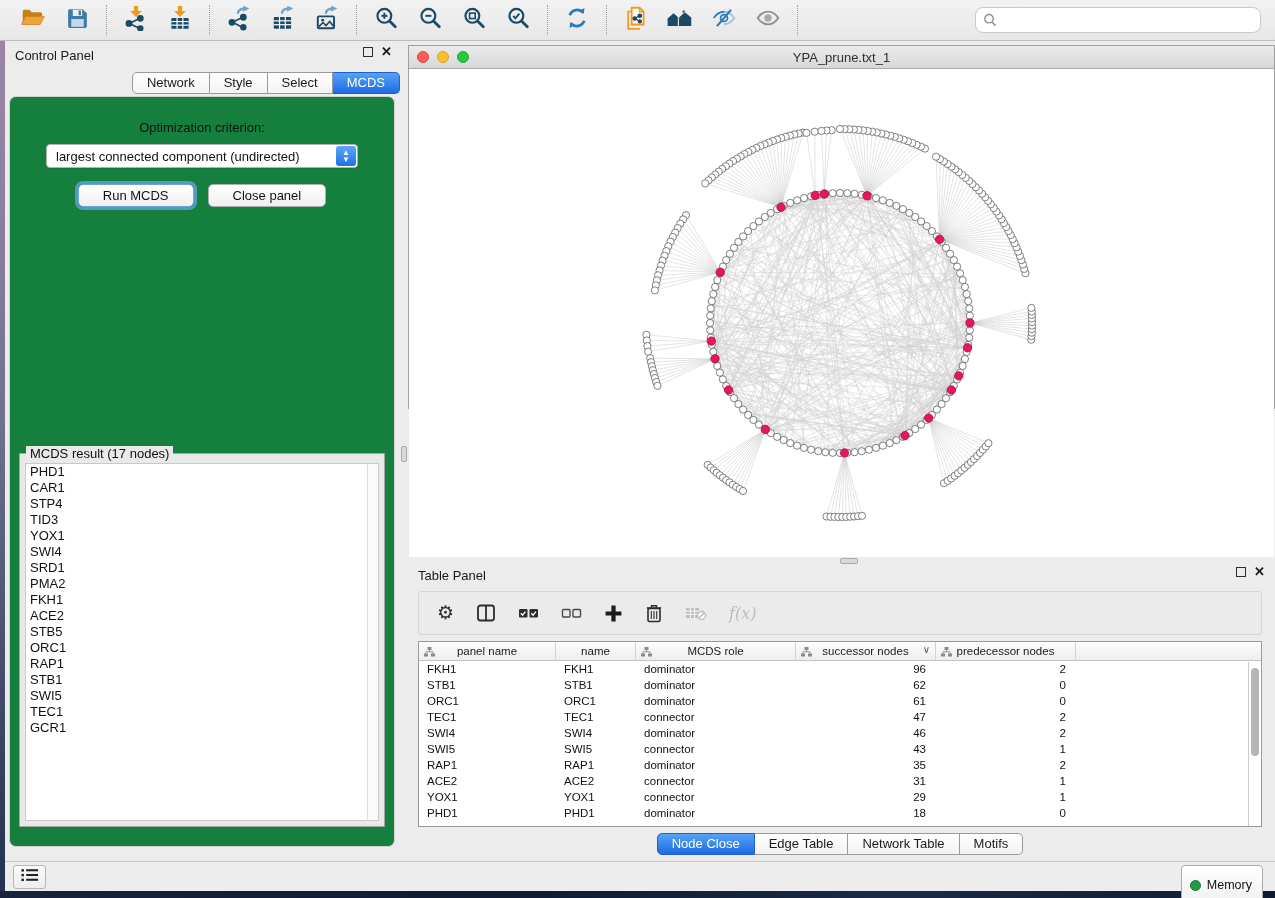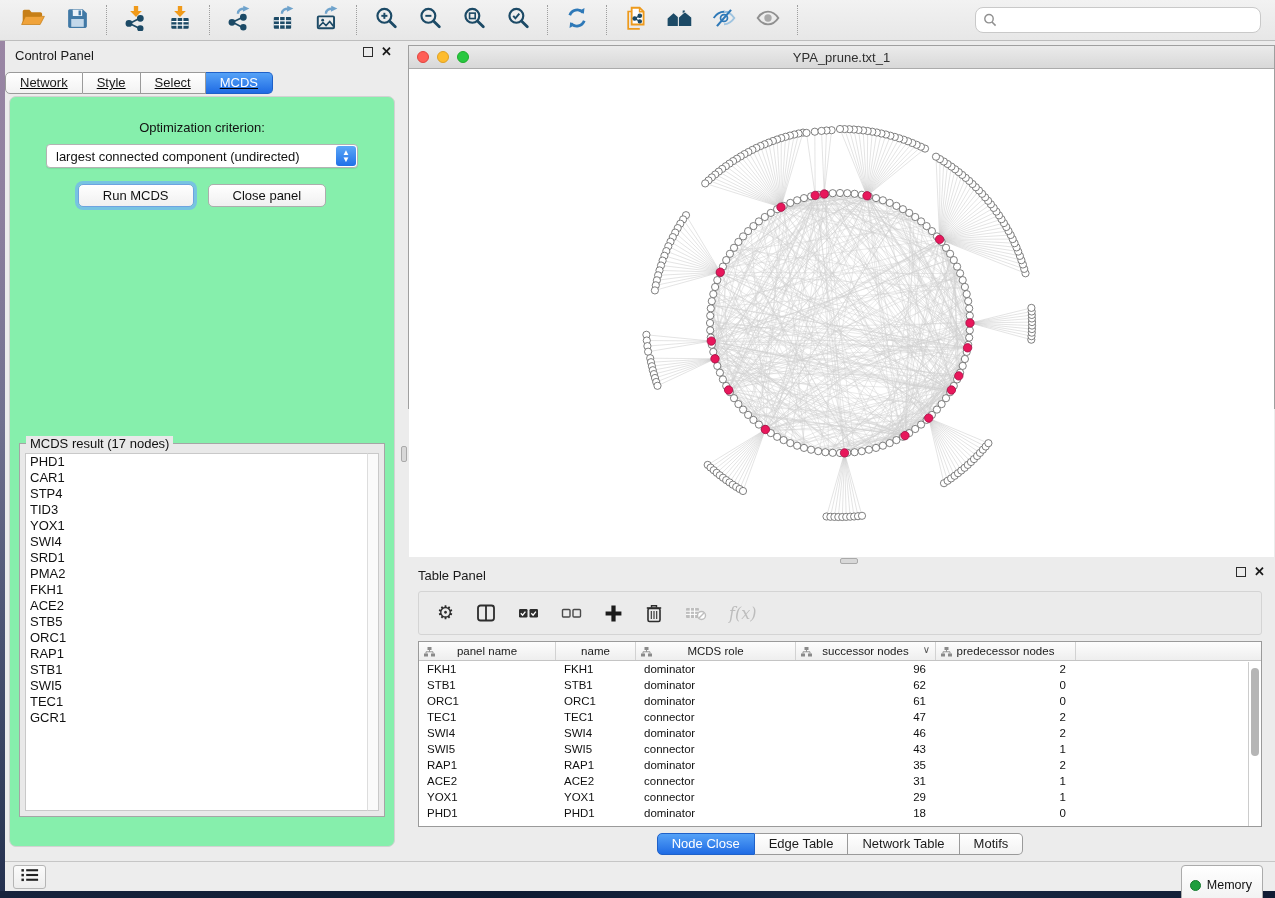--- a/index.html
+++ b/index.html
@@ -23,41 +23,41 @@
     padding:0 8px 0 26px; font-size:13px; color:#333; outline:none; }
   .search-mag { position:absolute; left:7px; top:5px; }
 
   
   .control-panel { position:absolute; left:5px; top:41px; width:395px; height:820px; background:#ececec; }
   .cp-header { position:absolute; left:0; top:0; width:100%; height:26px; }
   .cp-title { position:absolute; left:10px; top:7px; font-size:13px; color:#1a1a1a; }
   .win-btns { position:absolute; right:8px; top:6px; display:flex; gap:8px; align-items:center; }
   .float-glyph { width:10px; height:10px; border:1.5px solid #2c2c2c; display:inline-block; }
   .close-glyph { font-size:13px; font-weight:bold; color:#1a1a1a; line-height:10px; }
-  .cp-tabs { position:absolute; left:0; top:31px; width:100%; display:flex; justify-content:flex-start; z-index:3;text-decoration:underline; }
+  .cp-tabs { position:absolute; left:0; top:31px; width:100%; display:flex; justify-content:flex-end; z-index:3; }
   .seg { display:flex; }
   .seg .tab { height:22px; line-height:20px; padding:0 14px; font-size:13px; background:linear-gradient(#ffffff,#f2f2f2);
     border:1px solid #9a9a9a; border-left:none; color:#1a1a1a; }
   .seg .tab:first-child { border-left:1px solid #9a9a9a; border-radius:5px 0 0 5px; }
   .seg .tab:last-child { border-radius:0 5px 5px 0; }
   .seg .tab.active { background:linear-gradient(#55a2f7,#1f6be4); color:#fff; border-color:#1f61c8; }
   .cp-inner { position:absolute; left:4px; top:55px; width:386px; height:751px;
-    background:#86efac; border:1px solid #d2d2d2; border-radius:7px; }
+    background:#15803d; border:1px solid #d2d2d2; border-radius:7px; }
   .opt-label { text-align:center; margin-top:23px; font-size:13px; color:#111; }
   .combo { position:relative; margin:9px auto 16px; width:312px; height:24px; background:#fff;
     border:1px solid #b3b3b3; border-radius:4px; font-size:13px; color:#111;
     display:flex; align-items:center; padding-left:9px; box-shadow:0 1px 1px rgba(0,0,0,.08); }
   .combo-step { position:absolute; right:1px; top:1px; width:20px; height:20px; border-radius:3px;
     background:linear-gradient(#5ba7f7,#2070e8); display:flex; flex-direction:column; align-items:center; justify-content:center; }
   .combo-step span { color:#fff; font-size:8px; line-height:7px; }
   .btn-row { display:flex; justify-content:center; gap:14px; margin-top:13px; }
   .mac-btn { height:23px; padding:0 24px; font-size:13px; color:#111; background:linear-gradient(#ffffff,#f0f0f0);
     border:1px solid #adadad; border-radius:5px; }
   .mac-btn.focused { box-shadow:0 0 0 3px rgba(110,170,255,.65); border-color:#6ea3e0; }
-  .result-box { position:absolute; left:9px; top:346px; width:366px; height:374px;
+  .result-box { position:absolute; left:9px; top:356px; width:366px; height:374px;
     border:1px solid #a5a5a5; background:#e9e9e9; }
   .result-legend { position:absolute; left:6px; top:-8px; background:#e9e9e9; padding:0 4px; font-size:13px; color:#111; }
   .result-list { position:absolute; left:5px; top:9px; right:5px; bottom:5px; background:#fff;
     border:1px solid #c9c9c9; overflow:hidden; font-size:13px; color:#111; }
   .result-list .item { line-height:16px; padding-left:4px; }
   .result-scroll { position:absolute; right:5px; top:9px; width:12px; bottom:5px;
     background:#fafafa; border:1px solid #c9c9c9; border-left:1px solid #ddd; }
 
   
   .vsplit { position:absolute; left:400px; top:41px; width:8px; height:820px; background:#ececec; }

